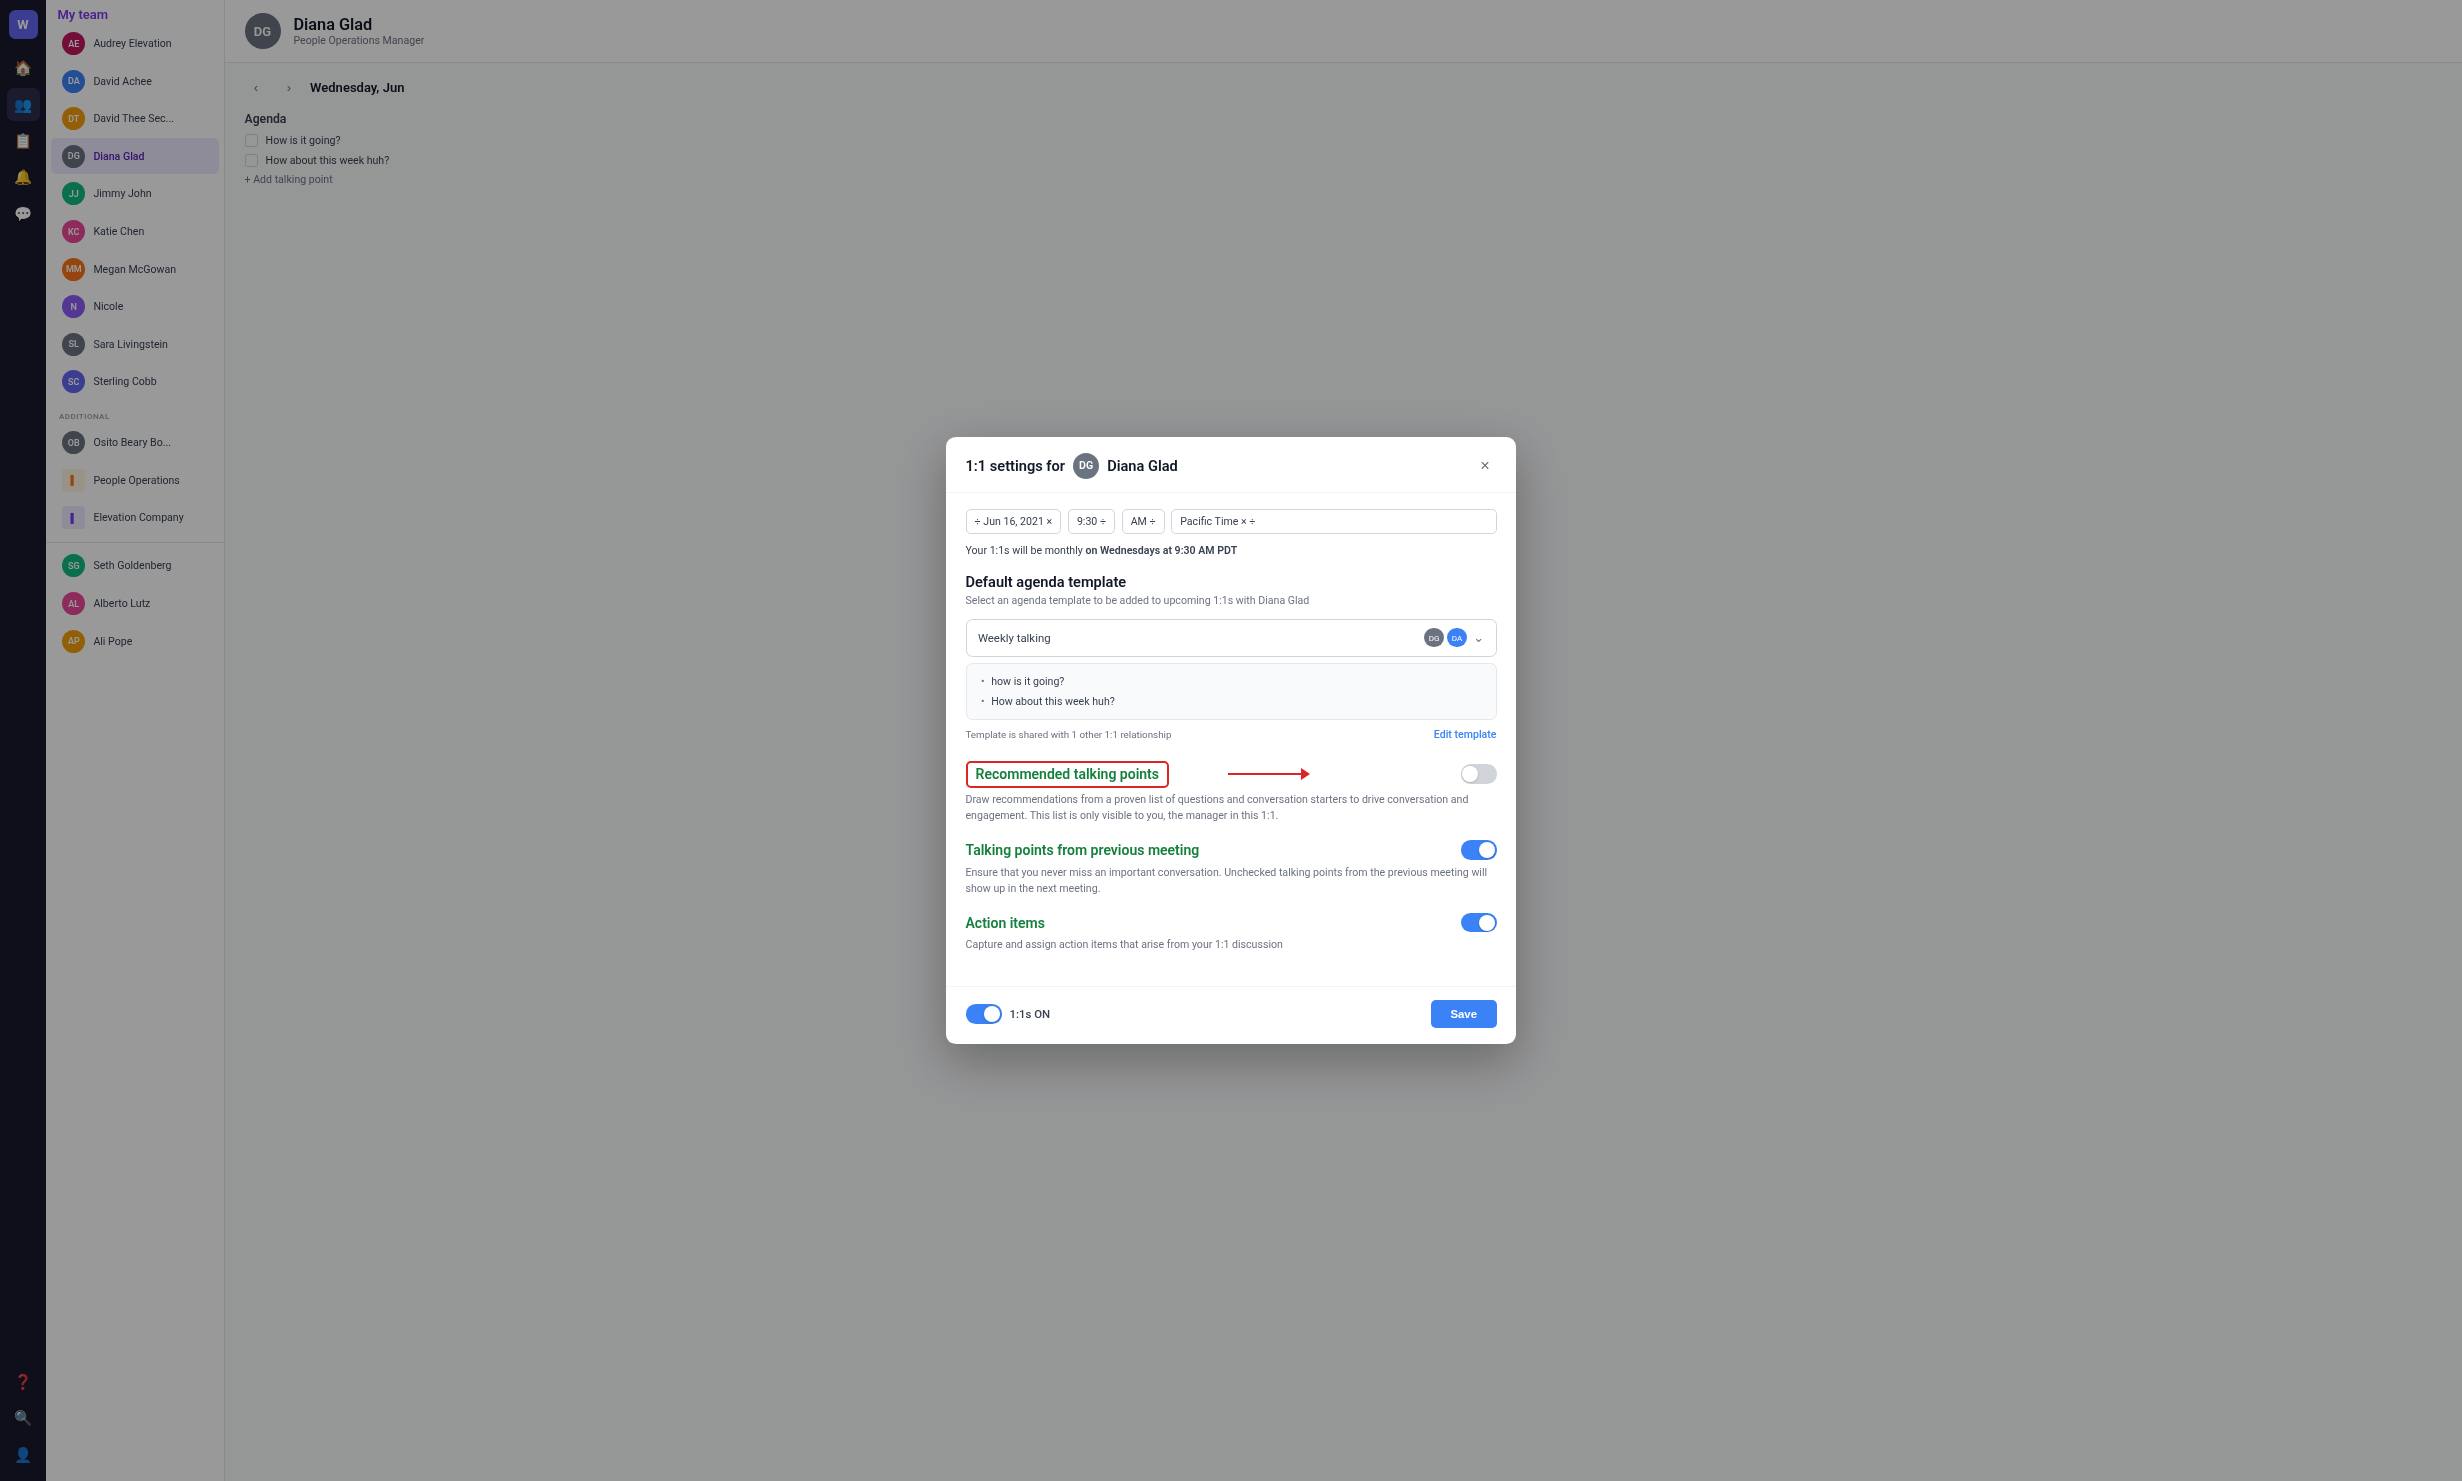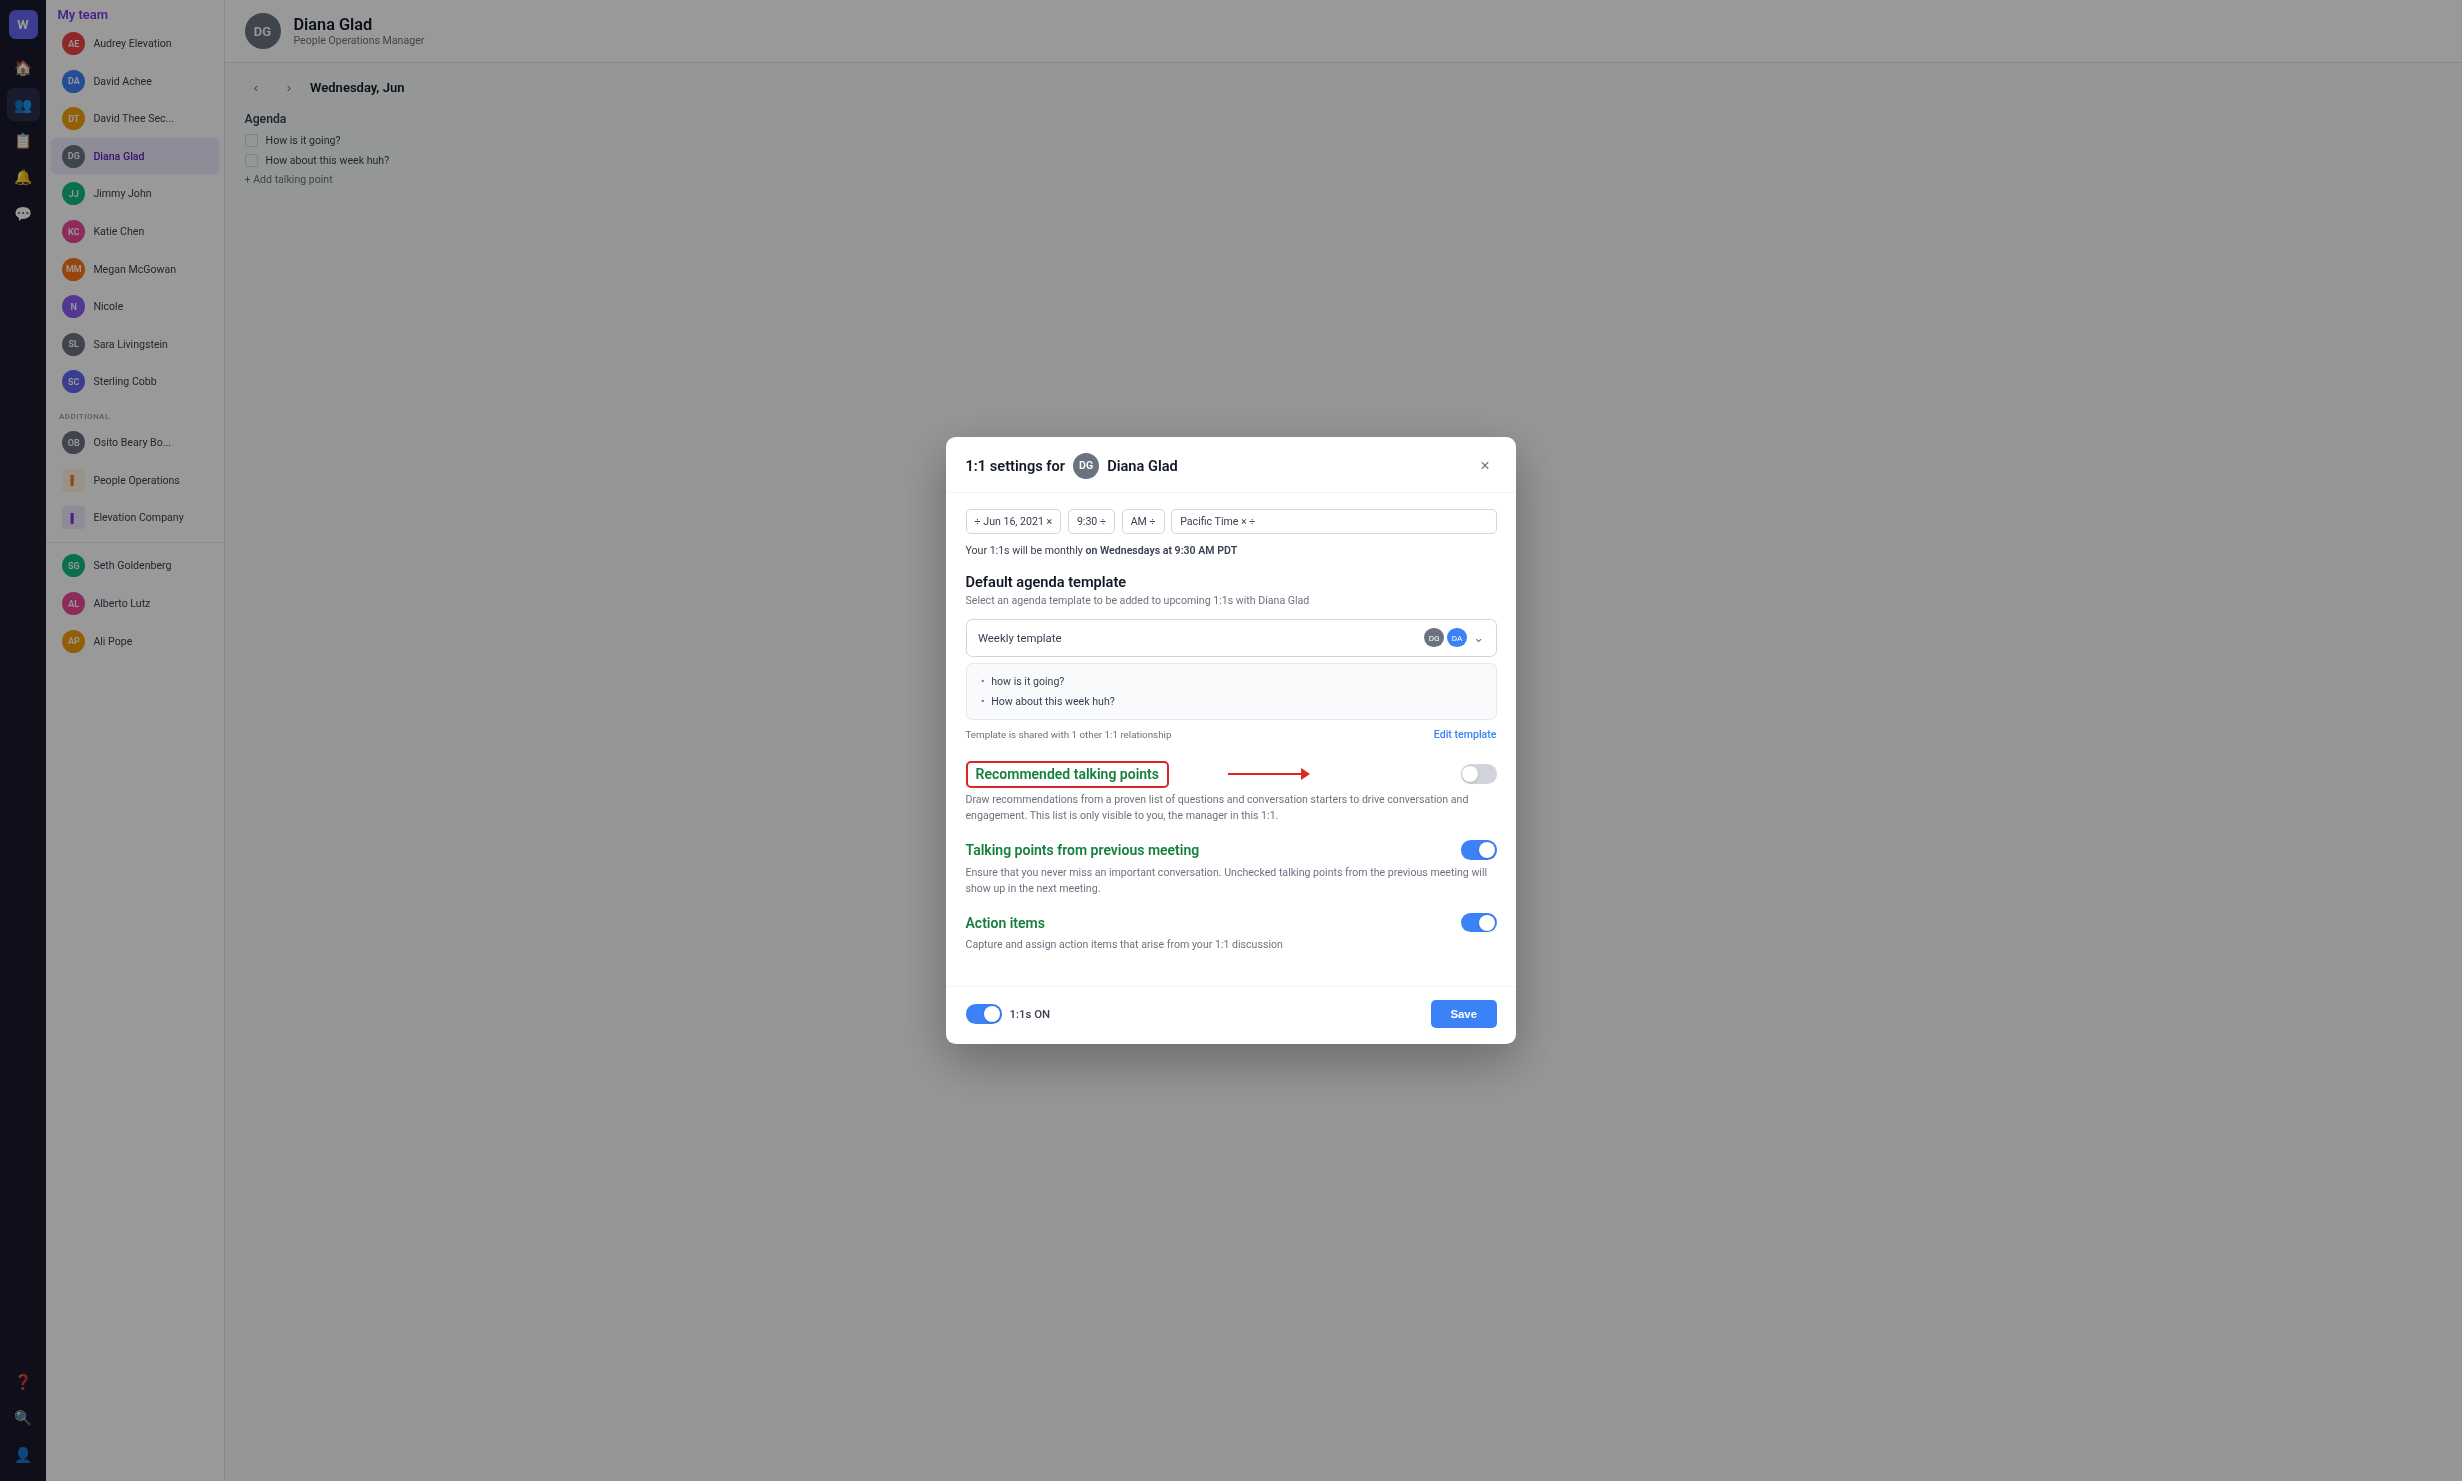--- a/index.html
+++ b/index.html
@@ -387,21 +387,21 @@
   <div class="nav-icon">💬</div>
   <div class="nav-icon nav-icon-bottom">❓</div>
   <div class="nav-icon">🔍</div>
   <div class="nav-icon">👤</div>
 </div>
 
 <div class="sidebar">
   <div class="my-team-label">My team</div>
 
   <div class="sidebar-item">
-    <div class="avatar" style="background:#ef4444">AE</div>
+    <div class="avatar" style="background:#be185d">AE</div>
     <span class="item-label">Audrey Elevation</span>
   </div>
   <div class="sidebar-item">
     <div class="avatar" style="background:#3b82f6">DA</div>
     <span class="item-label">David Achee</span>
   </div>
   <div class="sidebar-item">
     <div class="avatar" style="background:#f59e0b">DT</div>
     <span class="item-label">David Thee Sec...</span>
   </div>
@@ -534,21 +534,21 @@
       </div>
 
       <div class="schedule-info">
         Your 1:1s will be monthly <strong>on Wednesdays at 9:30 AM PDT</strong>
       </div>
 
       <div class="section-title">Default agenda template</div>
       <div class="section-desc">Select an agenda template to be added to upcoming 1:1s with Diana Glad</div>
 
       <div class="template-select-row">
-        <span class="template-select-label">Weekly template</span>
+        <span class="template-select-label">Weekly talking</span>
         <div style="display:flex;align-items:center;gap:6.5px">
           <div class="template-avatars">
             <div class="template-avatar" style="background:#6b7280">DG</div>
             <div class="template-avatar" style="background:#3b82f6">DA</div>
           </div>
           <span style="color:#6b7280;font-size:13px">⌄</span>
         </div>
       </div>
 
       <div class="template-preview">

